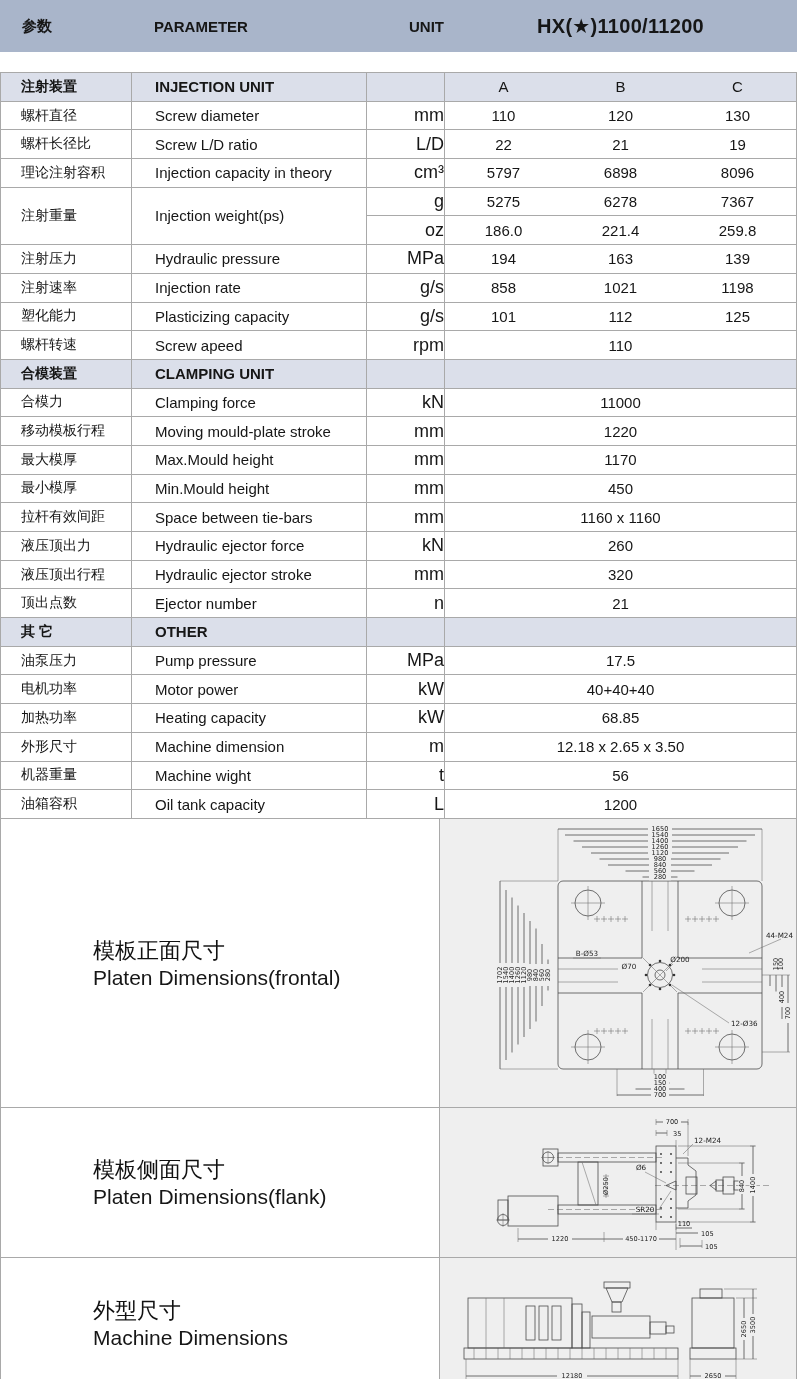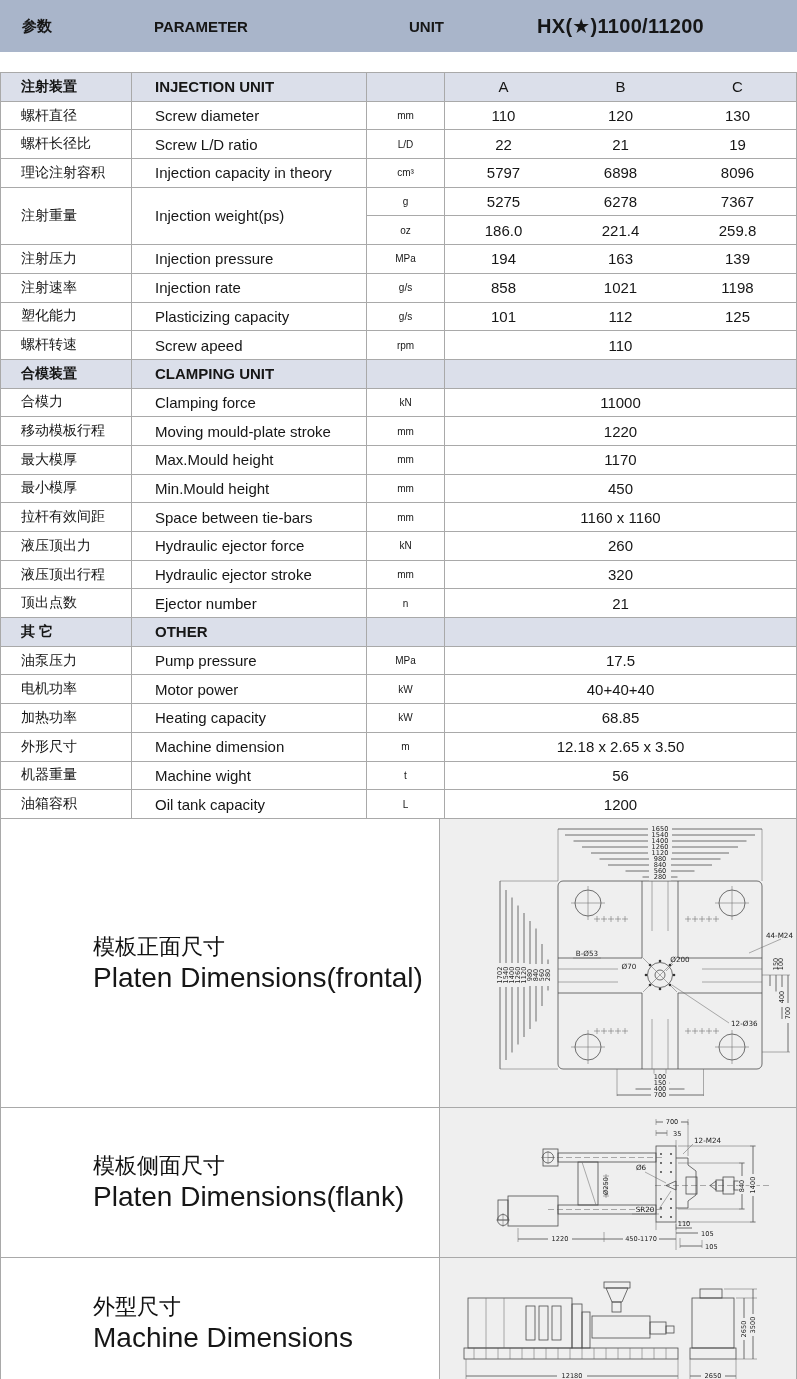--- a/index.html
+++ b/index.html
@@ -9,32 +9,32 @@
   .hdr{height:52px;background:#a9b5ca;display:flex;align-items:center;font-weight:700}
   .hc1{width:131px;padding-left:22px;font-size:15px}
   .hc2{width:235px;padding-left:23px;font-size:15px}
   .hc3{width:78px;text-align:right;font-size:15px}
   .hc4{flex:1;text-align:center;font-size:20px;letter-spacing:.3px}
   
   table.spec{border-collapse:collapse;table-layout:fixed;width:797px;margin-top:20px}
   .spec td{border:1px solid #a9a9a9;height:28.7px;padding:0;font-size:15px;vertical-align:middle;white-space:nowrap;overflow:hidden}
   .spec td.zh{padding-left:20px;font-size:14px}
   .spec td.en{padding-left:23px}
-  .spec td.unit{text-align:center;font-size:10px}
+  .spec td.unit{text-align:right;font-size:18px}
   .spec td.vals{padding:0}
   .spec td.mid{text-align:center}
   .v3{display:flex;width:100%}
   .v3 span{flex:1;text-align:center}
   tr.section td{background:#dbdfea;font-weight:700}
   tr.section .v3 span{font-weight:400}
   
   .drow{display:flex;border-left:1px solid #a9a9a9;border-right:1px solid #a9a9a9;border-bottom:1px solid #a9a9a9;background:#fff}
   .drow .lab{width:439px;border-right:1px solid #a9a9a9;display:flex;flex-direction:column;justify-content:center;padding-left:92px;background:#fff}
   .lab .lzh{font-size:22px;color:#111}
-  .lab .len{font-size:28px;}
+  .lab .len{font-size:21px;}
   .drow .art{flex:1;background:#efefef}
   .d1{height:289px}.d2{height:150px}.d3{height:132px}
   svg{display:block}
   .ln{stroke:#4d4d4d;stroke-width:.8;fill:none}
   .thin{stroke:#6d6d6d;stroke-width:.55;fill:none}
   .dash{stroke:#6d6d6d;stroke-width:.55;fill:none;stroke-dasharray:6 3}
   .lbl{font-size:6.6px;fill:#222;stroke:none;font-family:"DejaVu Sans",sans-serif}
   .lbl2{font-size:7.2px;fill:#222;stroke:none;font-family:"DejaVu Sans",sans-serif}
   .bg{fill:#efefef;stroke:none}
   .dot{fill:#333;stroke:none}
@@ -125,21 +125,21 @@
       <td class="vals">
             <div class="v3">
               <span>186.0</span>
               <span>221.4</span>
               <span>259.8</span>
             </div>
           </td>
     </tr>
     <tr>
       <td class="zh">注射压力</td>
-      <td class="en">Injection pressure</td>
+      <td class="en">Hydraulic pressure</td>
       <td class="unit">MPa</td>
       <td class="vals">
             <div class="v3">
               <span>194</span>
               <span>163</span>
               <span>139</span>
             </div>
           </td>
     </tr>
     <tr>

